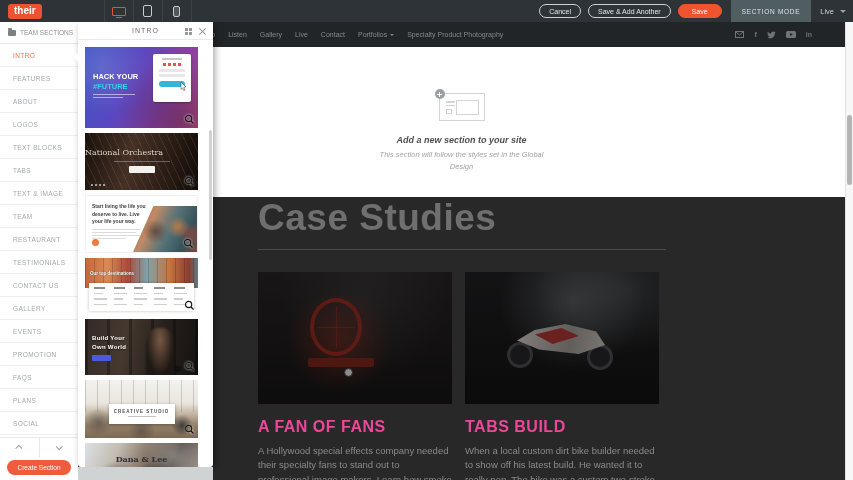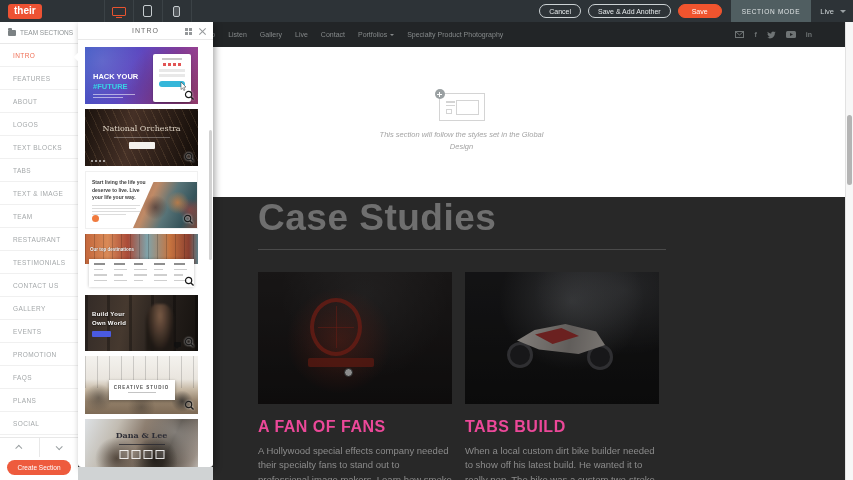--- a/index.html
+++ b/index.html
@@ -54,40 +54,40 @@
   .close-icon{position:absolute;right:7px;top:5px;width:7px;height:7px;cursor:pointer;}
   .close-icon::before,.close-icon::after{content:"";position:absolute;left:3px;top:0;width:1px;height:9px;background:#95989a;}
   .close-icon::before{transform:rotate(45deg);}
   .close-icon::after{transform:rotate(-45deg);}
   .panel-body{flex:1;position:relative;padding:7px 0 0 7px;overflow:hidden;}
   .pscroll{position:absolute;right:1.5px;top:90px;width:3px;height:130px;background:#d2d2d2;border-radius:2px;}
   .thumb{position:relative;width:113px;margin-bottom:5px;overflow:hidden;cursor:pointer;background:#ddd;}
   .mag{position:absolute;right:3px;bottom:3px;filter:drop-shadow(0 0 1px rgba(255,255,255,.85));cursor:pointer;}
 
   
-  .t-hack{height:57px;background:linear-gradient(115deg,#3c55c4,#5a47c0 40%,#8a3f9f 70%,#b84a86);}
+  .t-hack{height:81px;background:linear-gradient(115deg,#3c55c4,#5a47c0 40%,#8a3f9f 70%,#b84a86);}
   .t-hack::before{content:"";position:absolute;inset:0;background:
       radial-gradient(circle at 15% 25%,rgba(255,255,255,.14),transparent 42%),
       radial-gradient(circle at 85% 90%,rgba(0,0,0,.28),transparent 55%);}
   .hack-text{position:absolute;left:8px;top:25px;font-weight:bold;font-size:7.5px;line-height:1.3;color:#fff;}
   .hack-text .cyan{color:#38d4e4;}
   .hack-sub i{display:block;height:1px;background:rgba(255,255,255,.55);margin-top:2px;}
   .hack-sub i:nth-child(1){width:42px;} .hack-sub i:nth-child(2){width:30px;}
   .hack-card{position:absolute;right:7px;top:7px;width:38px;height:48px;background:#fff;border-radius:2px;box-shadow:0 1px 2px rgba(0,0,0,.3);padding-top:4px;}
   .hack-card .ttl{width:20px;height:2px;background:#c9c9c9;margin:0 auto 3px;}
   .hdots{display:flex;gap:2px;justify-content:center;margin-bottom:3px;}
   .hdots i{width:3px;height:3px;background:#e25555;}
   .hack-card .fld{width:26px;height:3px;background:#e8e8e8;margin:0 auto 2px;}
   .hack-btn{width:26px;height:6px;background:#35b6d9;border-radius:3px;margin:4px auto 0;position:relative;}
   .cursor-icon{position:absolute;right:-2px;bottom:-4px;}
 
   
   .t-orch{height:57px;background:linear-gradient(100deg,#1a120d,#453026 40%,#120c08);}
   .t-orch::before{content:"";position:absolute;inset:0;background:repeating-linear-gradient(65deg,transparent 0 6px,rgba(210,170,120,.12) 6px 7px);}
-  .orch-title{position:absolute;top:15px;left:0;right:0;text-align:center;font-family:"DejaVu Serif",serif;font-size:8px;color:#ddd3c4;}
+  .orch-title{position:absolute;top:15px;left:0;right:0;font-family:"DejaVu Serif",serif;font-size:8px;color:#ddd3c4;}
   .orch-sub{position:absolute;top:28px;left:50%;transform:translateX(-50%);width:56px;height:1px;background:rgba(255,255,255,.3);}
   .orch-btn{position:absolute;top:33px;left:50%;transform:translateX(-50%);width:26px;height:7px;background:#f4f2ee;border-radius:1px;}
   .orch-dots{position:absolute;left:6px;bottom:4px;display:flex;gap:2px;}
   .orch-dots i{width:2px;height:2px;border-radius:50%;background:rgba(255,255,255,.75);}
 
   
   .t-life{height:58px;background:#fff;border:1px solid #f0f0f0;}
   .life-text{position:absolute;left:6px;top:7px;width:54px;font-size:5px;font-weight:bold;color:#3d3d3d;line-height:1.5;}
   .life-lines{position:absolute;left:6px;top:33px;}
   .life-lines i{display:block;height:1px;background:#dcdcdc;margin-bottom:2px;width:48px;}
@@ -454,20 +454,21 @@
       <div class="empty">
         <div class="empty-icon">
           <span class="ei-badge"></span>
           <span class="ei-lines">
               <i></i>
               <i></i>
             </span>
           <span class="ei-sq"></span>
           <span class="ei-box"></span>
         </div>
+        <div class="empty-title">Add a new section to your site</div>
         <div class="empty-sub">This section will follow the styles set in the Global Design</div>
       </div>
     </div>
 
     <div class="dark-section">
       <h1 class="cs-title">Case Studies</h1>
       <div class="cs-rule"></div>
       <div class="cs-cards">
         <div class="cs-card">
           <div class="cs-img img-fan">

